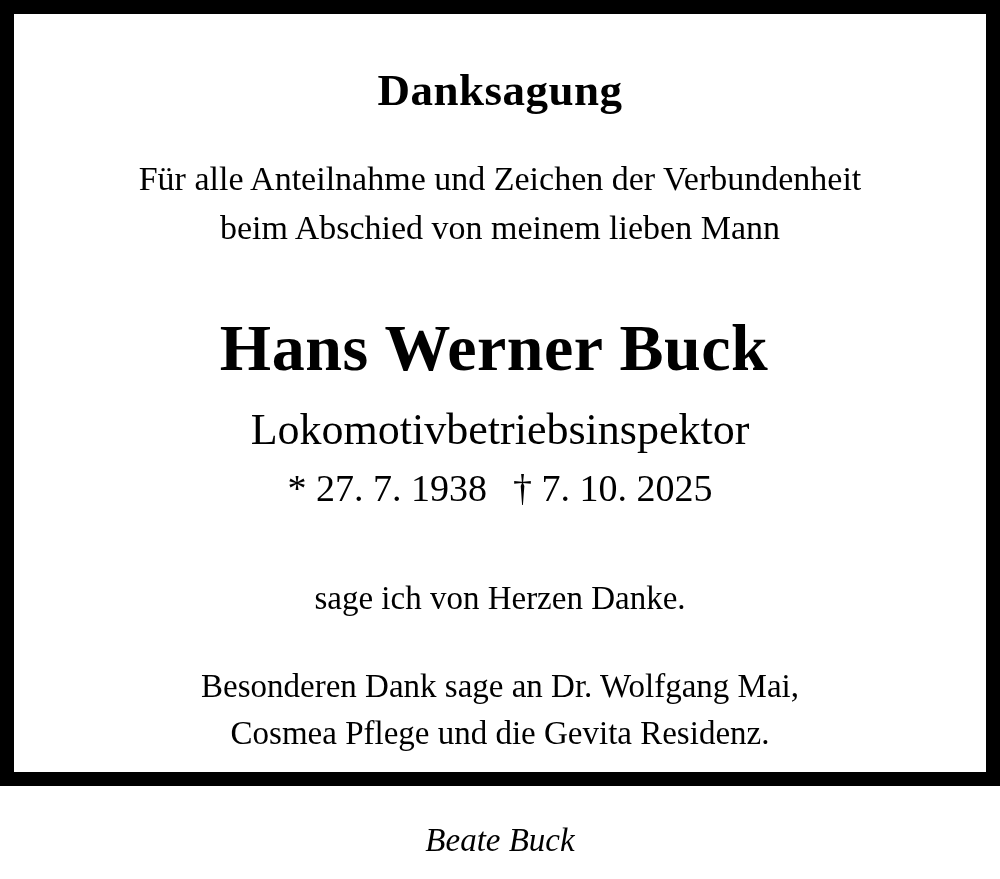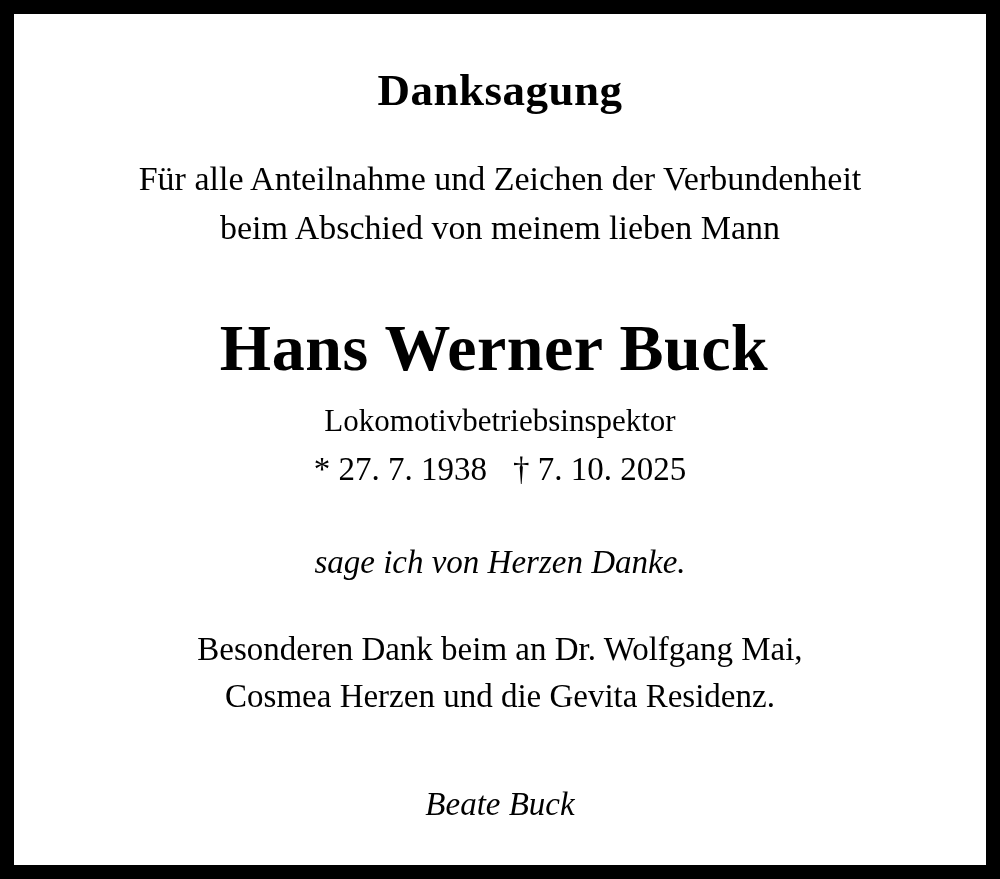--- a/index.html
+++ b/index.html
@@ -10,21 +10,21 @@
   body {
     width: 1000px;
     height: 879px;
     font-family: "Liberation Serif", "DejaVu Serif", serif;
     color: #000000;
     overflow: hidden;
   }
   .notice-frame {
     box-sizing: border-box;
     width: 1000px;
-    height: 879px;
+    height: 786px;
     border: 14px solid #000000;
     background: #ffffff;
     display: flex;
     flex-direction: column;
     align-items: center;
     padding-top: 48px;
   }
   .inner {
     width: 100%;
     text-align: center;
@@ -48,36 +48,35 @@
     margin-top: 6px;
     text-align: center;
   }
   .deceased-name {
     font-size: 66px;
     font-weight: bold;
     margin: 58px 12px 12px 0;
     letter-spacing: 0.5px;
   }
   .profession {
-    font-size: 31px;
+    font-size: 44px;
     margin: 6px 0 8px 0;
   }
   .dates {
-    font-size: 33px;
+    font-size: 38px;
     margin: 0;
     white-space: nowrap;
   }
   .dates .gap {
     display: inline-block;
     width: 26px;
   }
   .thanks {
     font-size: 33px;
-    margin: 52px 0 0 0;
-    font-style: italic;
+    margin: 66px 0 0 0;
   }
   .special-thanks {
     font-size: 33px;
     margin: 46px 0 0 0;
   }
   .special-thanks .line {
     display: block;
   }
   .special-thanks .line + .line {
     margin-top: 6px;
@@ -109,22 +108,22 @@
 
     <div class="profession">Lokomotivbetriebsinspektor</div>
 
     <div class="dates">
       <span>* 27. 7. 1938</span><span class="gap"></span><span>† 7. 10. 2025</span>
     </div>
 
     <div class="thanks">sage ich von Herzen Danke.</div>
 
     <div class="special-thanks">
-      <span class="line">Besonderen Dank beim an Dr. Wolfgang Mai,</span>
-      <span class="line">Cosmea Herzen und die Gevita Residenz.</span>
+      <span class="line">Besonderen Dank sage an Dr. Wolfgang Mai,</span>
+      <span class="line">Cosmea Pflege und die Gevita Residenz.</span>
     </div>
 
     <div class="signature">Beate Buck</div>
 
     <div class="place-date">Altenwald, im November 2025</div>
 
   </div>
 </div>
 
 </body></html>

